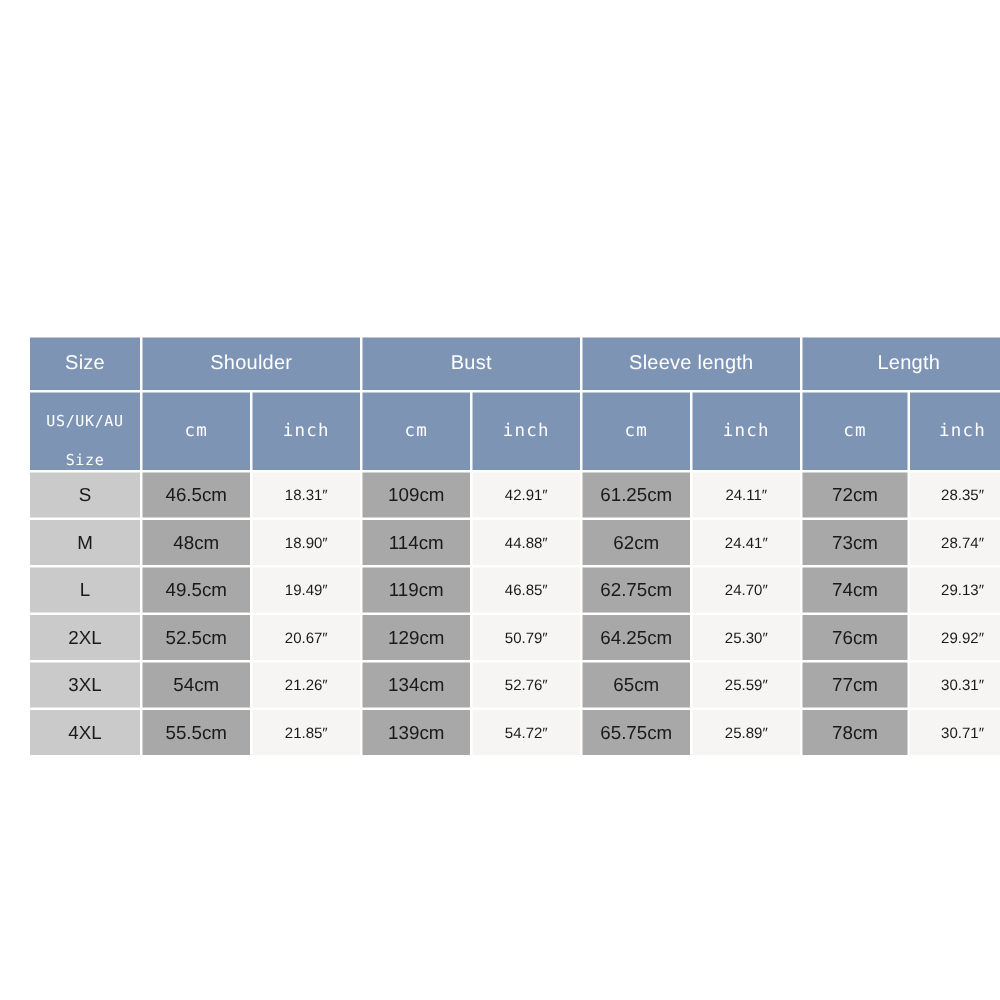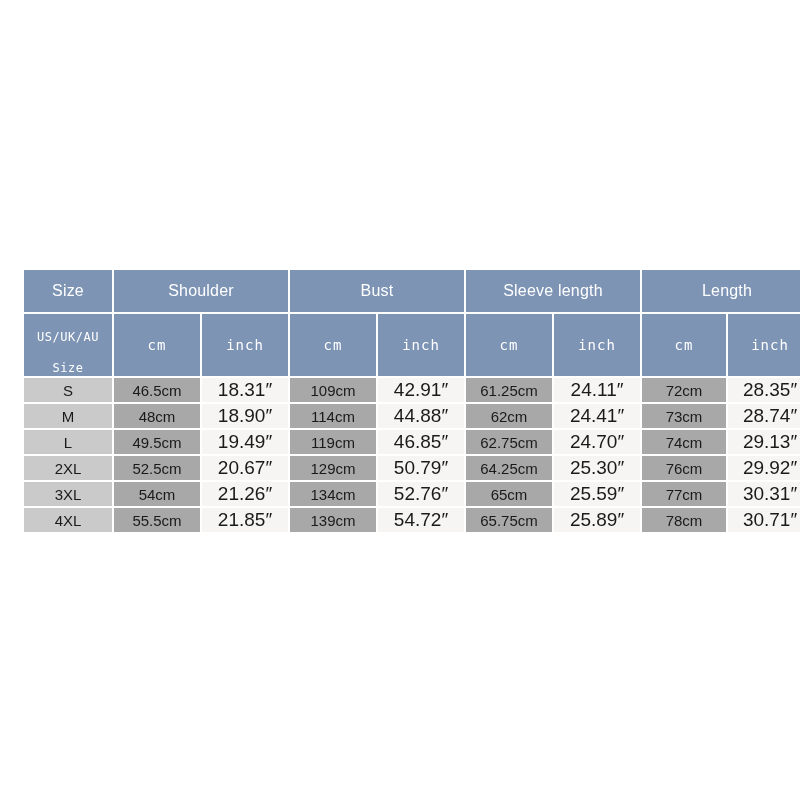--- a/index.html
+++ b/index.html
@@ -73,29 +73,29 @@
   
   .cell-size {
     background: #cacaca;
     color: #1a1a1a;
     height: 24px;
     font-size: 15px;
   }
   .cell-cm {
     background: #a8a8a8;
     color: #1a1a1a;
-    height: 24px;
+    height: 36px;
     font-size: 15px;
     font-weight: bold;
   }
   .cell-inch {
     background: #f7f5f3;
     color: #1a1a1a;
     height: 24px;
-    font-size: 19px;
+    font-size: 12px;
     font-weight: bold;
   }
 </style>
 </head>
 <body>
 
 <div id="chart-wrap">
   <table class="size-chart">
     <colgroup>
       <col style="width:88px">

